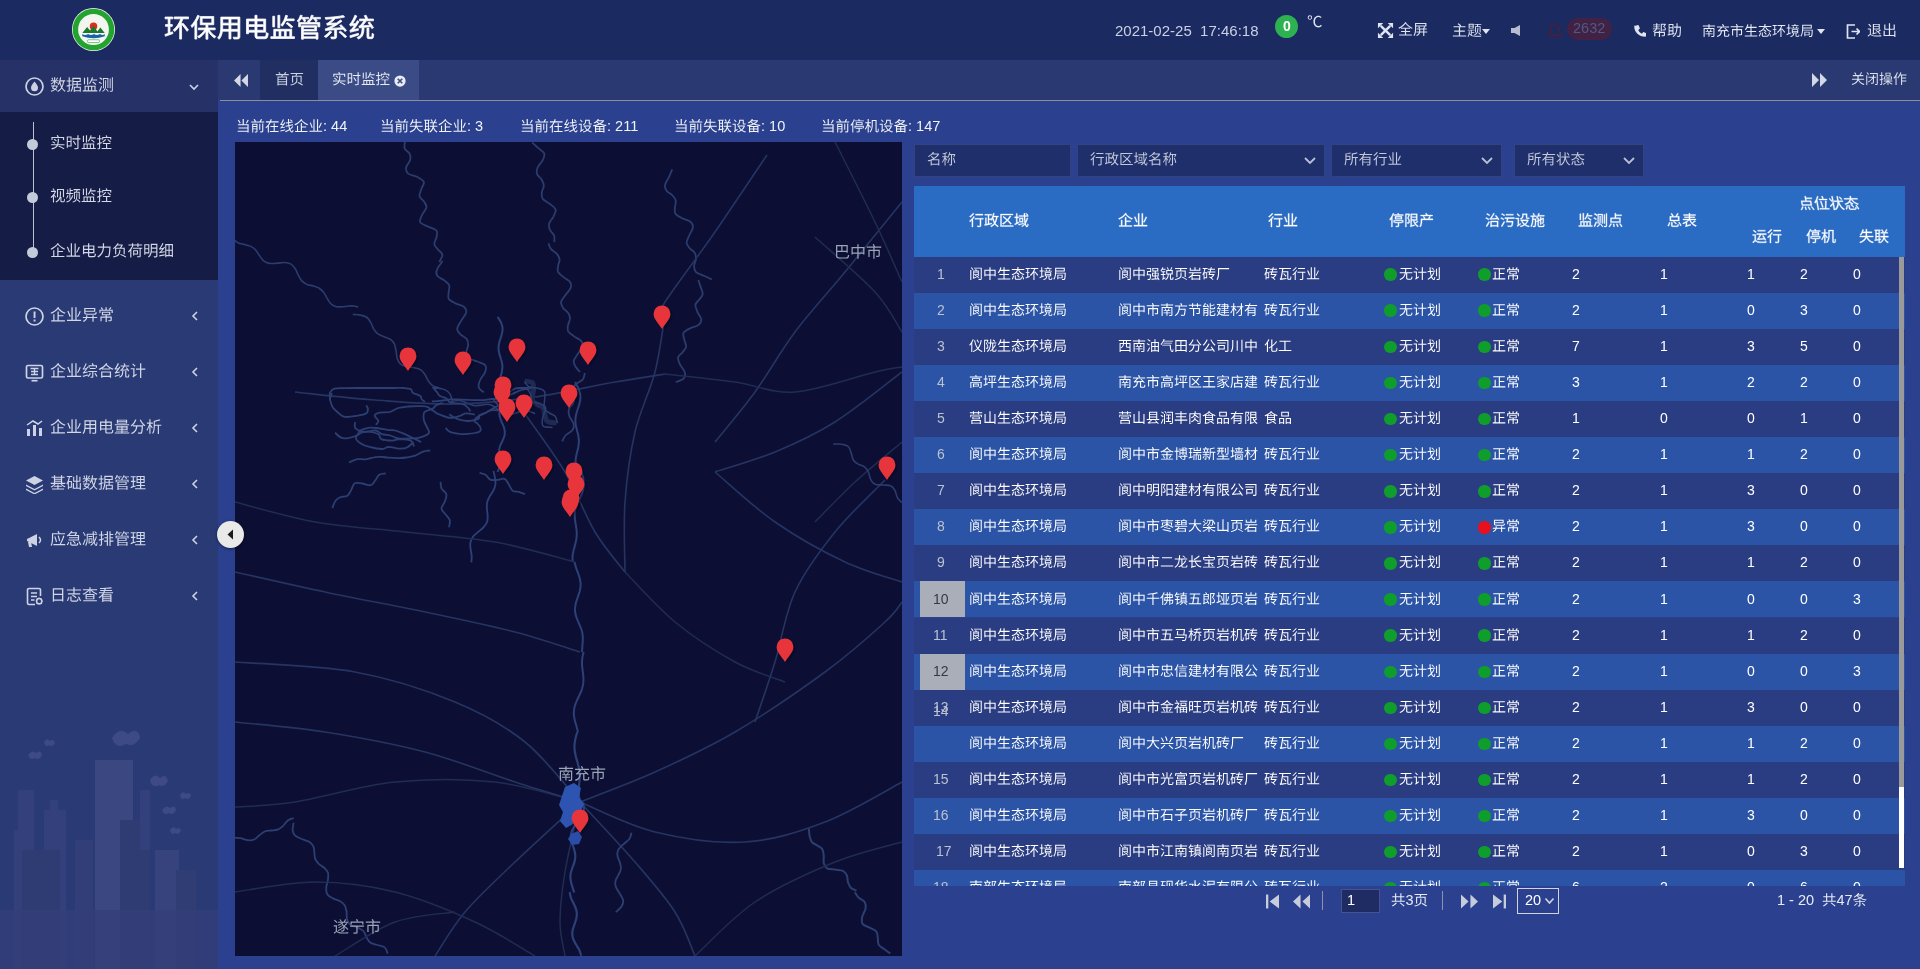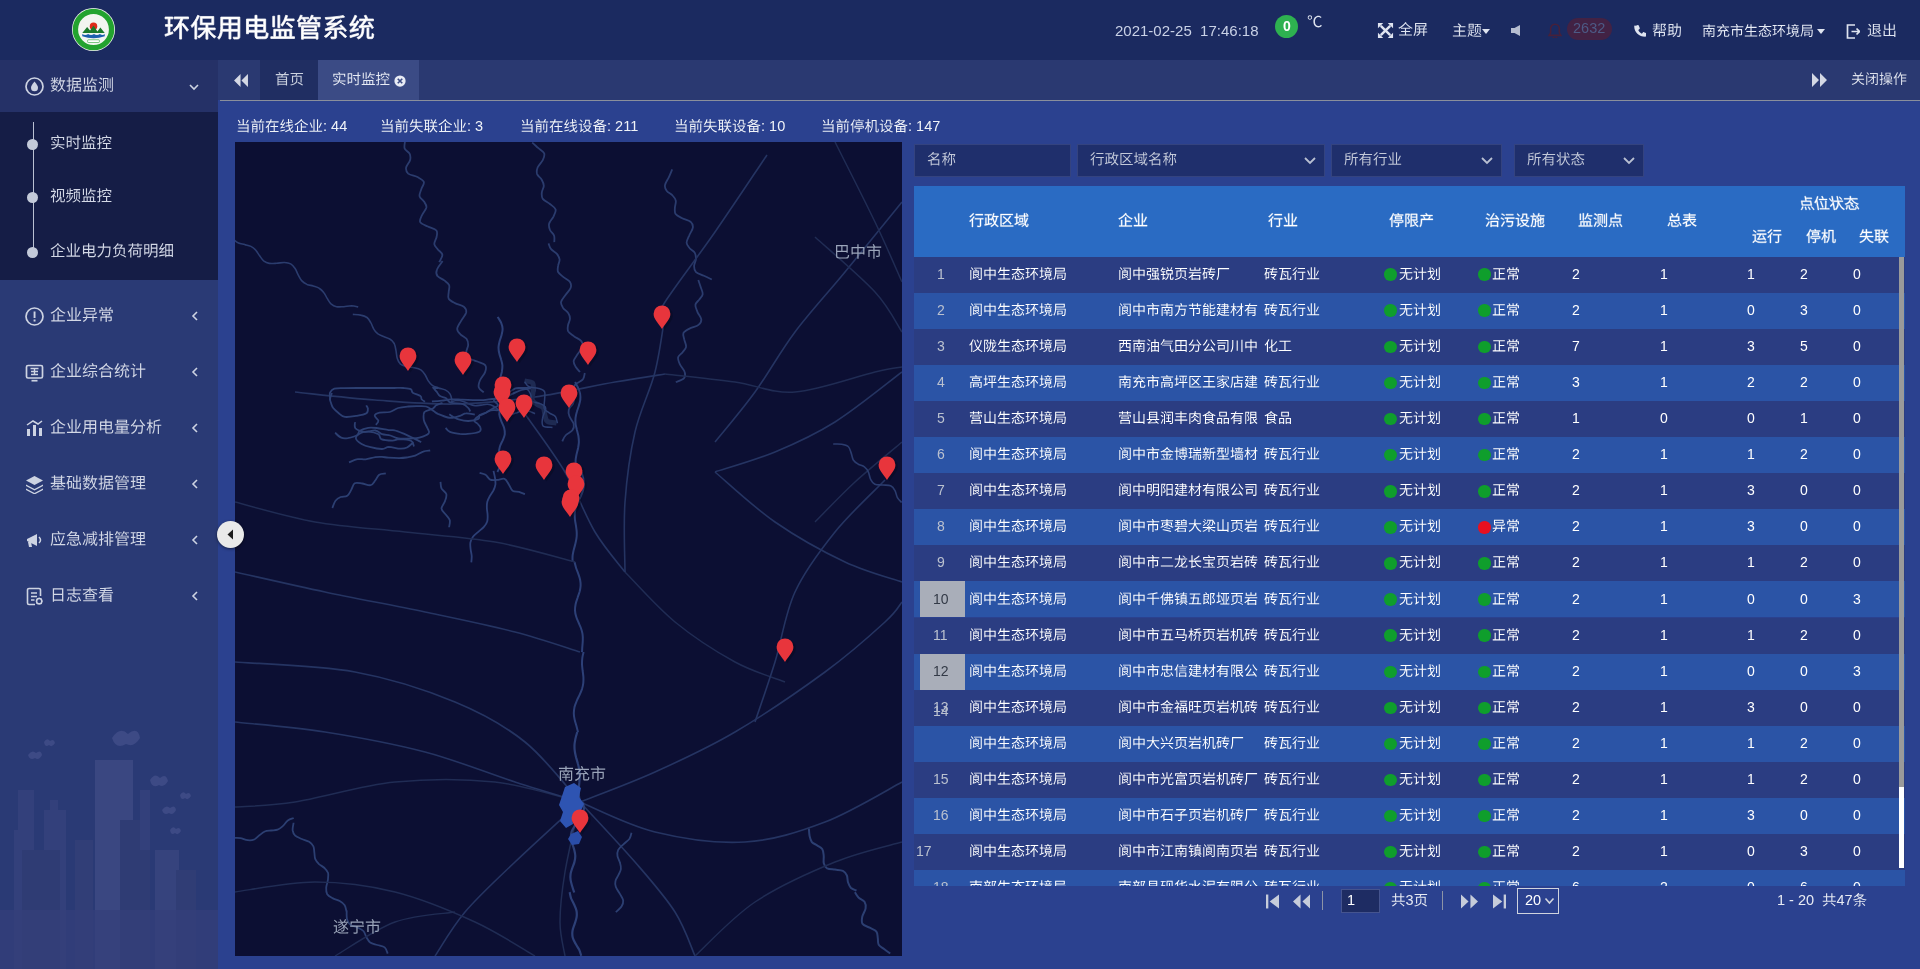--- a/index.html
+++ b/index.html
@@ -2159,21 +2159,21 @@
           <svg style="position:absolute;left:0;top:0;overflow:visible" width="10" height="16">
             <text x="0.0" y="11.9" font-family="Liberation Sans" font-size="14" fill="#ffffff">0</text>
           </svg>
         </div>
 <div style="position:absolute;left:939.8px;top:622.0px;width:10px;height:16px;">
           <svg style="position:absolute;left:0;top:0;overflow:visible" width="10" height="16">
             <text x="0.0" y="11.9" font-family="Liberation Sans" font-size="14" fill="#ffffff">0</text>
           </svg>
         </div>
 <div style="position:absolute;left:0;top:648.1px;width:991px;height:36.1px;background:#2b3d82"></div>
-<div style="position:absolute;left:2px;top:658.1px;width:18px;height:16px;">
+<div style="position:absolute;left:22px;top:658.1px;width:18px;height:16px;">
           <svg style="position:absolute;left:0;top:0;overflow:visible" width="18" height="16">
             <text x="0.0" y="11.9" font-family="Liberation Sans" font-size="14" fill="#bac1cf">17</text>
           </svg>
         </div>
 <div style="position:absolute;left:55.5px;top:658.1px;width:100px;height:16px;">
           <svg style="position:absolute;left:0;top:0;overflow:visible" width="100" height="16">
             <g fill="#ffffff" transform="translate(0,11.9) scale(0.01400,-0.01400)">
               <use href="#u9606" x="0"></use>
               <use href="#u4e2d" x="1000"></use>
               <use href="#u751f" x="2000"></use>

